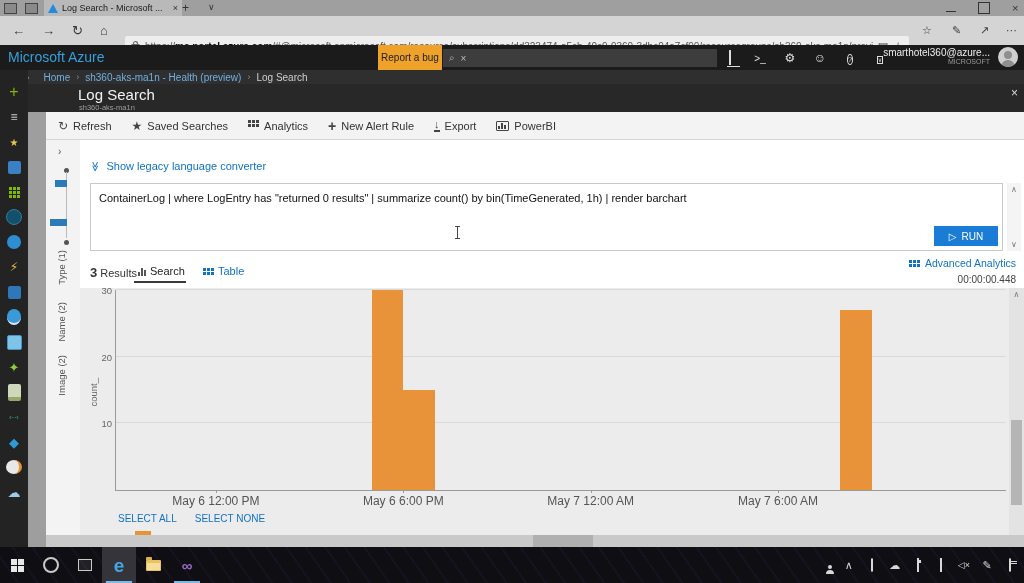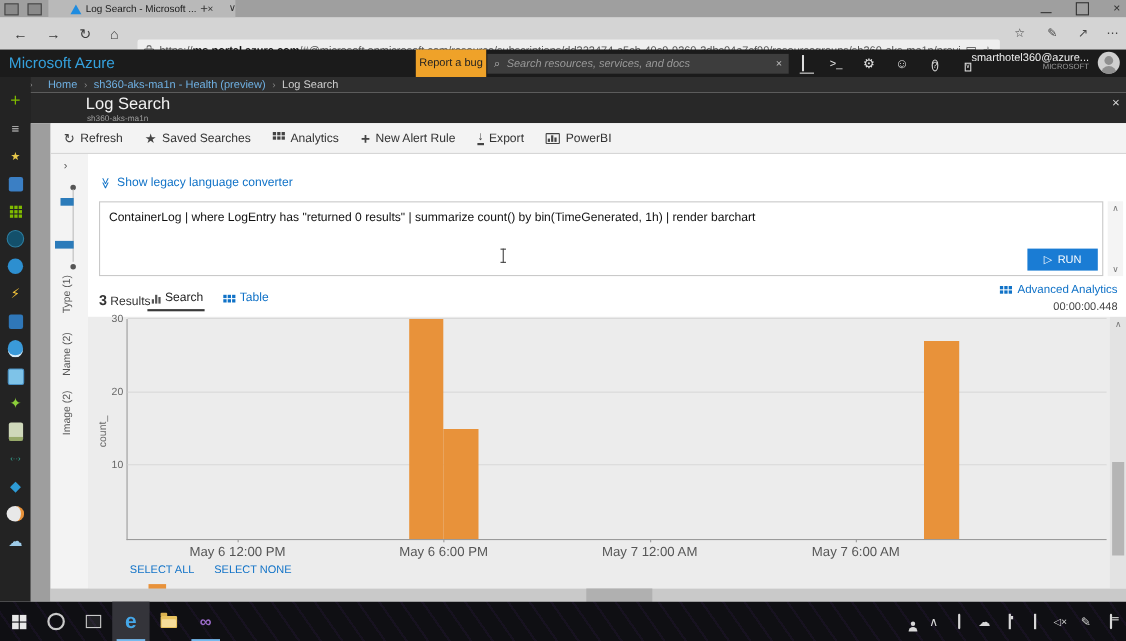--- a/index.html
+++ b/index.html
@@ -9,21 +9,21 @@
   .flex{display:flex;align-items:center;}
 
   
   #tabbar{left:0;top:0;width:1024px;height:16px;background:#9f9f9f;}
   .winbtn-strip{right:2px;top:2px;gap:22px;color:#222;}
   .wb{width:10px;height:10px;position:relative;}
   .wb-min{border-bottom:1px solid #333;height:7px;}
   .wb-max{border:1px solid #333;}
   .wb-close{font-size:11px;line-height:10px;color:#333;}
   .sideicon{width:11px;height:9px;border:1px solid #444;background:#8a8a8a;}
-  #tab-active{left:44px;top:0;width:130px;height:16px;background:#b9b9b9;display:flex;align-items:center;padding:0 20px;gap:4px;}
+  #tab-active{left:44px;top:0;width:130px;height:16px;background:#b9b9b9;display:flex;align-items:center;padding:0 4px;gap:4px;}
   .favicon-azure{width:0;height:0;border-left:5px solid transparent;border-right:5px solid transparent;border-bottom:9px solid #1f8ce0;}
   #tab-title{font-size:9px;color:#1a1a1a;white-space:nowrap;overflow:hidden;flex:1;}
   .tab-x{font-size:9px;color:#333;}
   #newtab{left:182px;top:1px;font-size:12px;color:#333;}
   #tabchev{left:208px;top:2px;font-size:9px;color:#333;}
 
   #addrbar{left:0;top:16px;width:1024px;height:29px;background:#d4d4d4;}
   .nav-glyph{font-size:13px;color:#3b3b3b;}
   #urlfield{left:125px;top:20px;width:772px;height:20px;background:#eeeeee;border-radius:2px;display:flex;align-items:center;padding:0 6px;gap:5px;}
   .lock{width:7px;height:6px;border:1px solid #666;border-radius:1px;position:relative;margin-top:3px;}
@@ -202,21 +202,20 @@
     <span class="abs bar-icon" style="left:952px;top:8px;">✎</span>
     <span class="abs bar-icon" style="left:980px;top:8px;">↗</span>
     <span class="abs bar-icon" style="left:1006px;top:8px;">⋯</span>
   </div>
 
   <div class="abs" id="azurebar"></div>
   <span class="abs" id="brand">Microsoft Azure</span>
   <div class="abs" id="reportbug">Report a bug</div>
   <div class="abs" id="azsearch">
     <span class="mag">⌕</span>
-    <span class="ph">Search resources, services, and docs</span>
     <span class="clr">×</span>
   </div>
   <div class="abs flex" style="left:715px;top:49px;height:18px;">
     <span class="topicon"><span class="bell"></span></span>
     <span class="topicon" style="font-size:10px;">&gt;_</span>
     <span class="topicon">⚙</span>
     <span class="topicon">☺</span>
     <span class="topicon"><span class="qcircle">?</span></span>
     <span class="topicon"><span class="filterbox">∨</span></span>
   </div>

